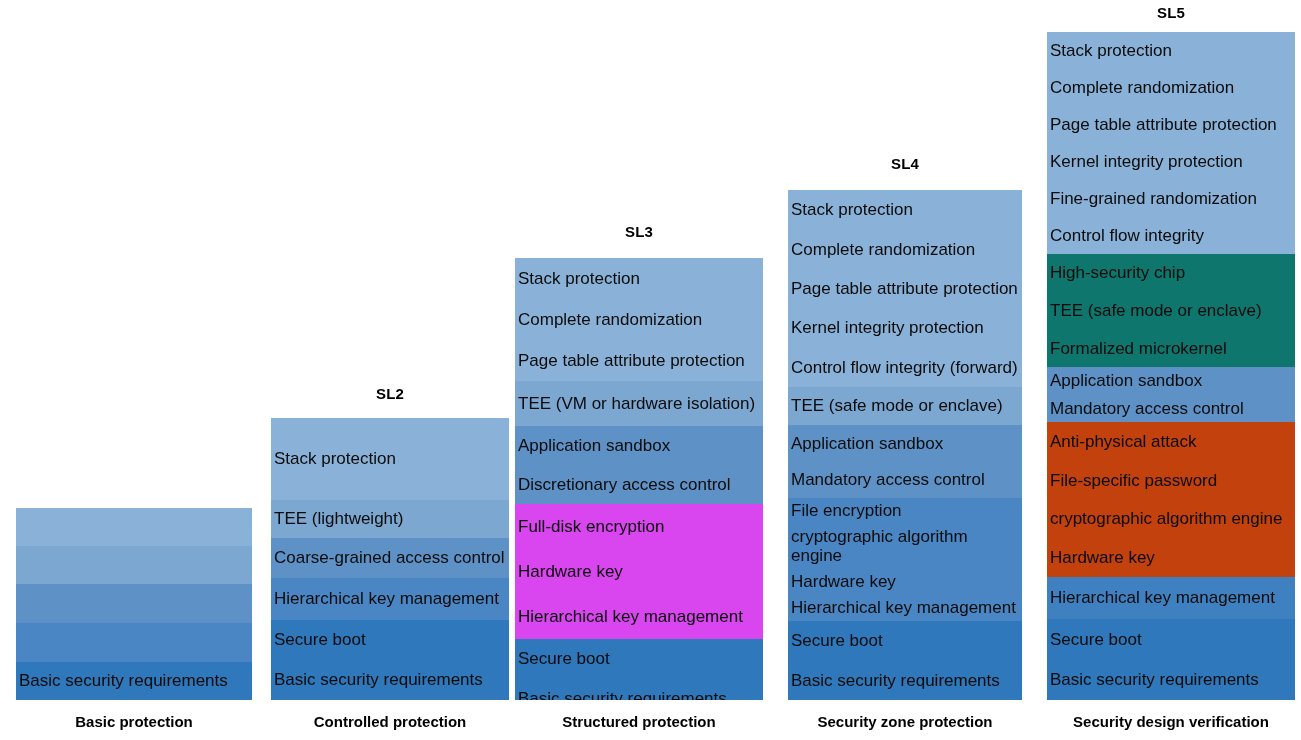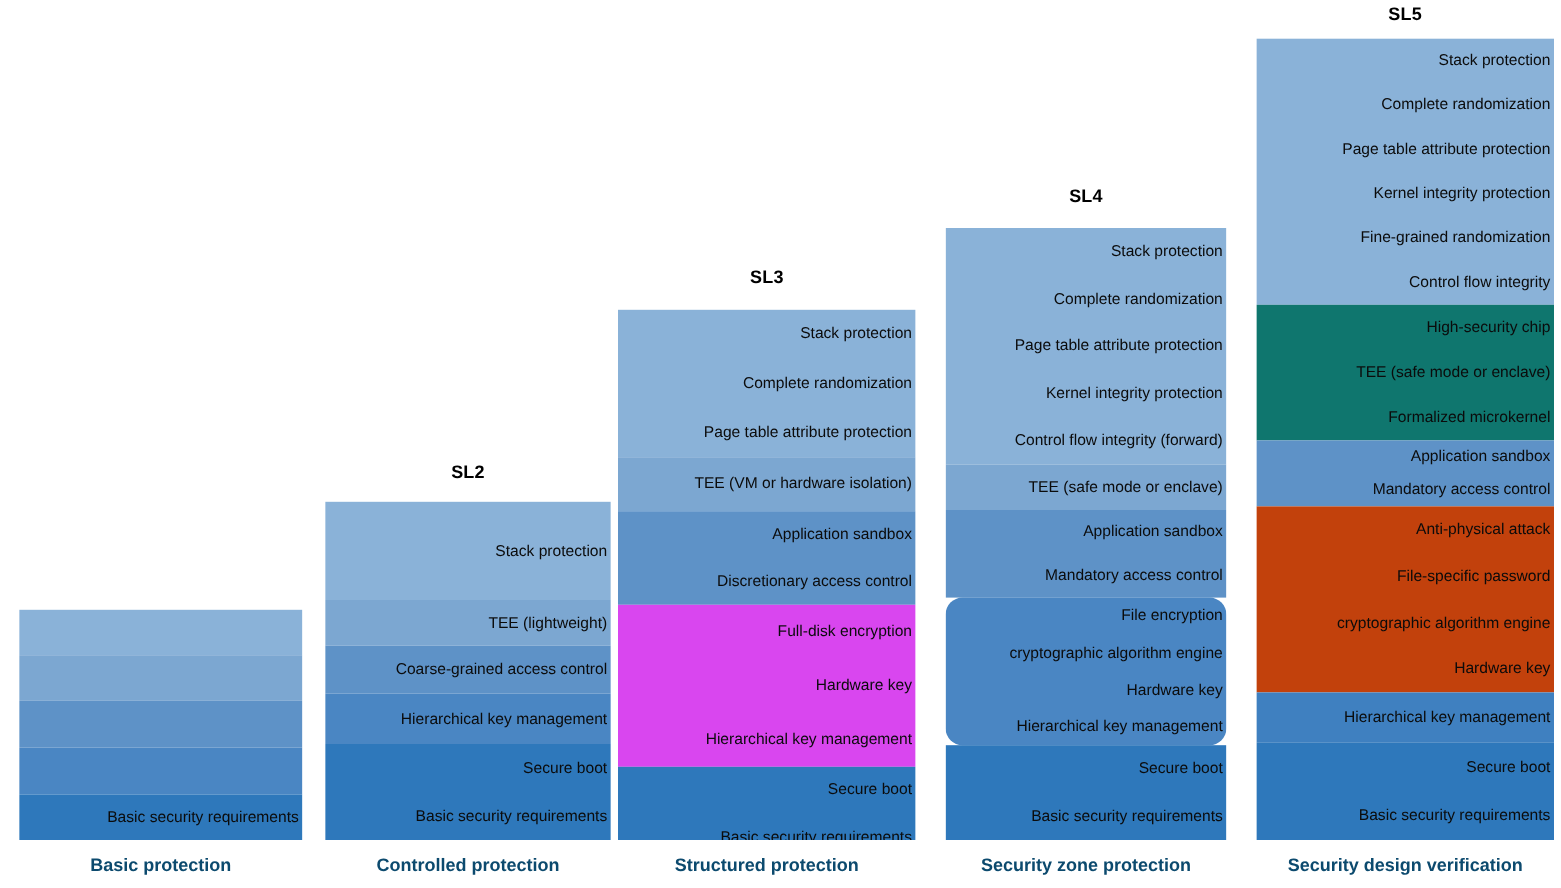--- a/index.html
+++ b/index.html
@@ -51,36 +51,36 @@
     box-sizing: border-box;
     width: 100%;
     display: flex;
     flex-direction: column;
     align-items: center;
     justify-content: space-around;
   }
 
   .band-item {
     width: 100%;
-    text-align: right;
-    font-size: 13px;
+    text-align: left;
+    font-size: 17px;
     line-height: 1.12;
     color: #0b0b0b;
     padding: 0 3px;
     box-sizing: border-box;
   }
 
   .caption {
     position: absolute;
     left: 0;
     width: 100%;
     text-align: center;
     font-size: 15px;
     font-weight: bold;
-    color: #0c4a6e;
+    color: #000000;
     white-space: nowrap;
   }
 </style>
 </head>
 <body>
 
 <div id="diagram">
     <div class="column" style="left: 16px; top: 0px; width: 236px; height: 740px;">
       <div class="stack" style="top: 508px; height: 192px;">
         <div class="band" style="background: rgb(138, 178, 216); height: 38px;"></div>
@@ -152,21 +152,21 @@
           <div class="band-item">Kernel integrity protection</div>
           <div class="band-item">Control flow integrity (forward)</div>
         </div>
         <div class="band" style="background: rgb(124, 167, 209); height: 38px;">
           <div class="band-item">TEE (safe mode or enclave)</div>
         </div>
         <div class="band" style="background: rgb(94, 146, 199); height: 73px;">
           <div class="band-item">Application sandbox</div>
           <div class="band-item">Mandatory access control</div>
         </div>
-        <div class="band" style="background: rgb(74, 134, 195); height: 123px; border-radius: 14px;">
+        <div class="band" style="background: rgb(74, 134, 195); height: 123px;">
           <div class="band-item">File encryption</div>
           <div class="band-item">cryptographic algorithm engine</div>
           <div class="band-item">Hardware key</div>
           <div class="band-item">Hierarchical key management</div>
         </div>
         <div class="band" style="background: rgb(46, 120, 187); height: 79px;">
           <div class="band-item">Secure boot</div>
           <div class="band-item">Basic security requirements</div>
         </div>
       </div>

